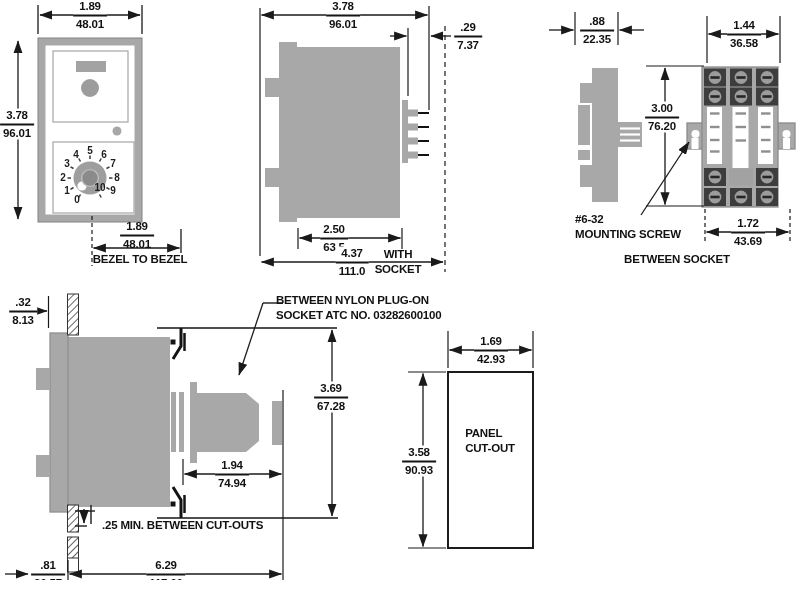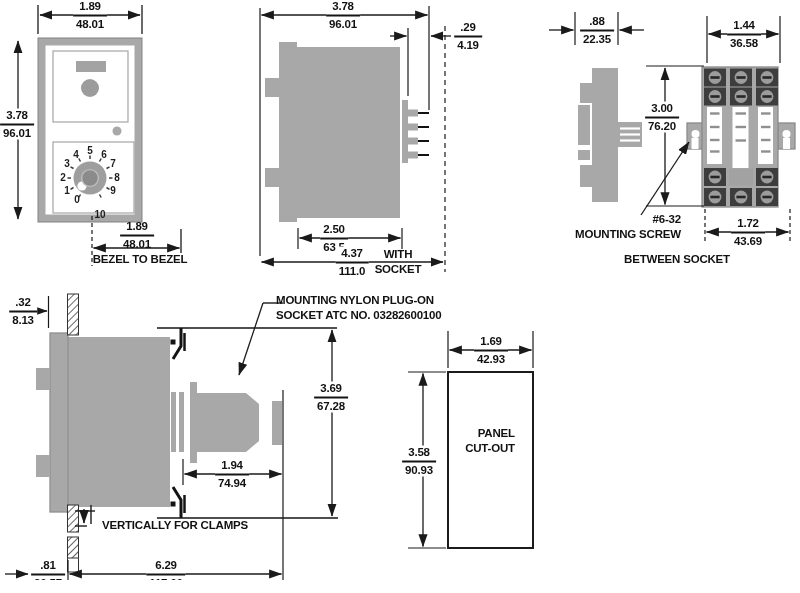--- a/index.html
+++ b/index.html
@@ -8,21 +8,21 @@
   .layer{position:absolute;left:0;top:0;}
   .dim{position:absolute;transform:translate(-50%,-50%);display:flex;flex-direction:column;
        align-items:center;background:#fff;z-index:4;color:#111;font-weight:700;
        font-size:11.5px;line-height:1;letter-spacing:-0.2px;}
   .dim.nobg{background:transparent;}
   .dim .in{padding:1px 3px 2px;}
   .dim .bar{align-self:stretch;height:2px;background:#151515;}
   .dim .mm{padding:2px 3px 1px;}
   .lbl{position:absolute;color:#111;font-weight:700;font-size:11.5px;line-height:1.3;
        z-index:4;white-space:nowrap;letter-spacing:-0.2px;}
-  .lbl.center{transform:translate(-50%,-50%);text-align:right;}
+  .lbl.center{transform:translate(-50%,-50%);text-align:left;}
   .lbl .line{display:block;}
   .dialnum{position:absolute;transform:translate(-50%,-50%);font-size:10px;font-weight:700;
        color:#1d1d1d;z-index:4;line-height:1;}
 </style>
 </head>
 <body>
 
 <div id="stage">
 
 <svg class="layer" width="800" height="593" viewBox="0 0 800 593">
@@ -253,21 +253,21 @@
   <span class="mm">48.01</span>
 </div>
 <div class="dim" style="left:343px;top:15px">
   <span class="in">3.78</span>
   <span class="bar"></span>
   <span class="mm">96.01</span>
 </div>
 <div class="dim" style="left:468px;top:36px">
   <span class="in">.29</span>
   <span class="bar"></span>
-  <span class="mm">4.19</span>
+  <span class="mm">7.37</span>
 </div>
 <div class="dim" style="left:334px;top:238px">
   <span class="in">2.50</span>
   <span class="bar"></span>
   <span class="mm">63.5</span>
 </div>
 <div class="dim" style="left:352px;top:262px">
   <span class="in">4.37</span>
   <span class="bar"></span>
   <span class="mm">111.0</span>
@@ -330,36 +330,36 @@
 
 <div class="lbl center" style="left:140px;top:259px">BEZEL TO BEZEL</div>
 <div class="lbl center" style="left:398px;top:254px">WITH</div>
 <div class="lbl center" style="left:398px;top:269px">SOCKET</div>
 <div class="lbl center" style="left:628px;top:227px">
   <span class="line">#6-32</span>
   <span class="line">MOUNTING SCREW</span>
 </div>
 <div class="lbl center" style="left:677px;top:259px">BETWEEN SOCKET</div>
 <div class="lbl" style="left:276px;top:293px">
-  <span class="line">MOUNTING NYLON PLUG-ON</span>
+  <span class="line">BETWEEN NYLON PLUG-ON</span>
   <span class="line">SOCKET ATC NO. 03282600100</span>
 </div>
 <div class="lbl" style="left:102px;top:518px">
-  <span class="line">VERTICALLY FOR CLAMPS</span>
+  <span class="line">.25 MIN. BETWEEN CUT-OUTS</span>
 </div>
 <div class="lbl center" style="left:490px;top:441px">
   <span class="line">PANEL</span>
   <span class="line">CUT-OUT</span>
 </div>
 
 <span class="dialnum" style="left:77px;top:200px">0</span>
 <span class="dialnum" style="left:67px;top:191px">1</span>
 <span class="dialnum" style="left:63px;top:178px">2</span>
 <span class="dialnum" style="left:67px;top:164px">3</span>
 <span class="dialnum" style="left:76px;top:155px">4</span>
 <span class="dialnum" style="left:90px;top:151px">5</span>
 <span class="dialnum" style="left:104px;top:155px">6</span>
 <span class="dialnum" style="left:113px;top:164px">7</span>
 <span class="dialnum" style="left:117px;top:178px">8</span>
 <span class="dialnum" style="left:113px;top:191px">9</span>
-<span class="dialnum" style="left:100px;top:215px">10</span>
+<span class="dialnum" style="left:100px;top:188px">10</span>
 
 </div>
 
 </body></html>

